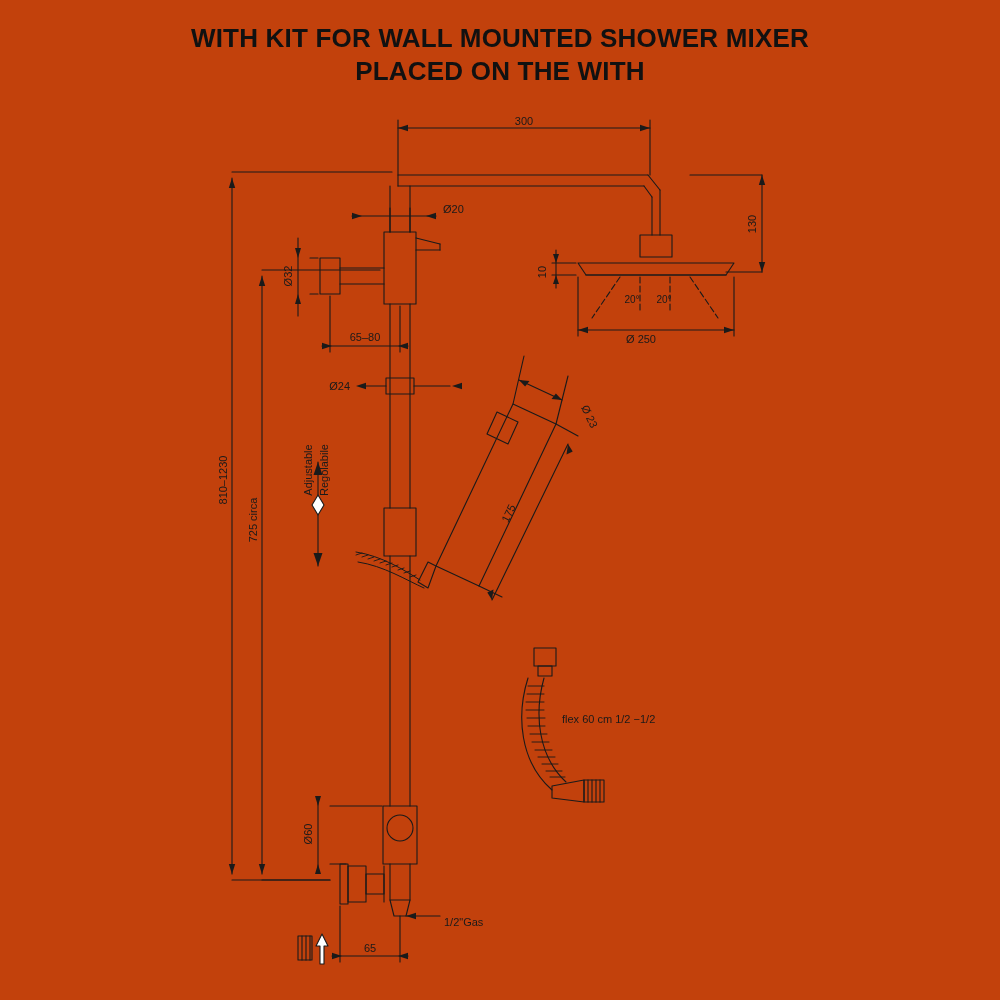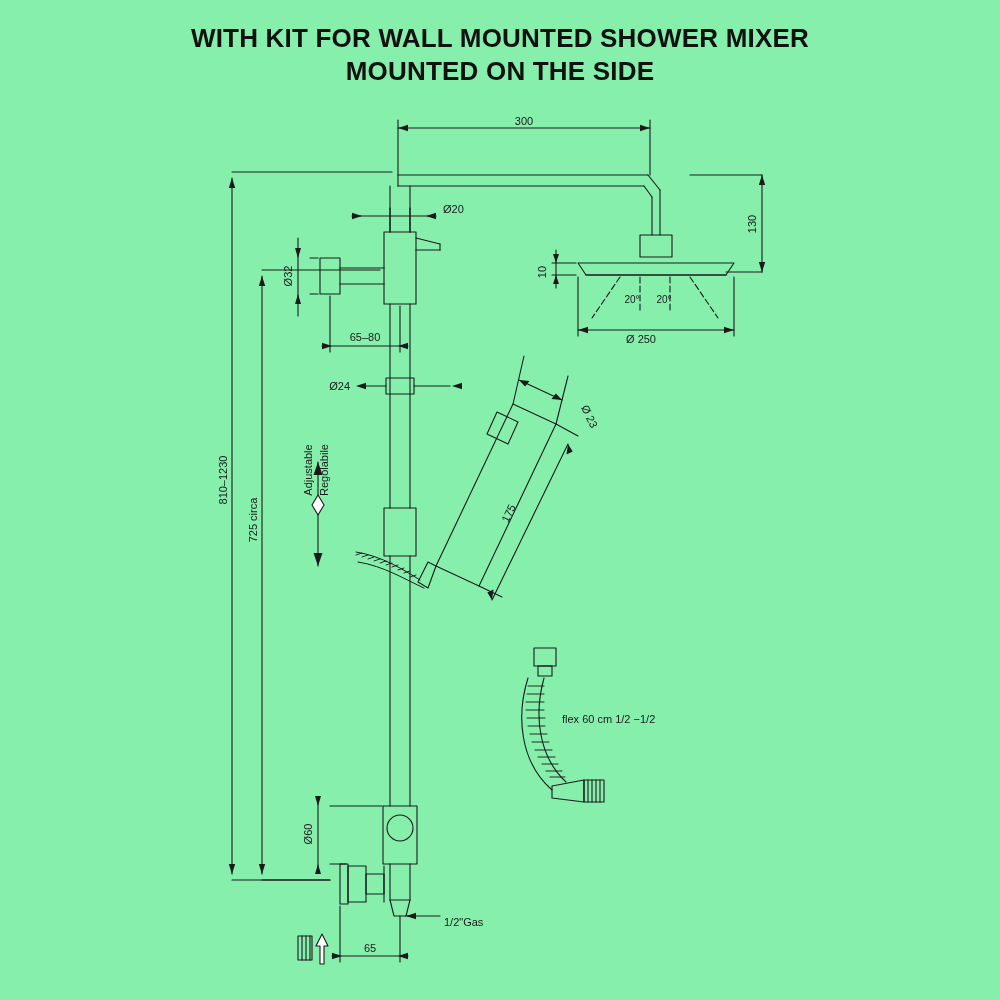--- a/index.html
+++ b/index.html
@@ -7,21 +7,21 @@
     padding: 0;
     background: #ffffff;
   }
   body {
     font-family: "Liberation Sans", sans-serif;
   }
   #page {
     position: relative;
     width: 1000px;
     height: 1000px;
-    background: #86efac;
+    background: #c2410c;
     overflow: hidden;
   }
   .title {
     position: absolute;
     left: 0;
     top: 22px;
     width: 1000px;
     text-align: center;
     font-size: 26px;
     font-weight: bold;
@@ -48,21 +48,21 @@
     fill: #1a1a1a;
   }
 </style>
 </head>
 <body>
 
 <div id="page">
 
   <div class="title">
     <span>WITH KIT FOR WALL MOUNTED SHOWER MIXER</span>
-    <span class="line2">MOUNTED ON THE SIDE</span>
+    <span class="line2">PLACED ON THE WITH</span>
   </div>
 
   <svg class="drawing" viewBox="0 0 1000 1000">
     <g fill="none" stroke="#1a1a1a" stroke-width="1.1" stroke-linecap="round" stroke-linejoin="round">
 
       <g>
         <line x1="398" y1="120" x2="398" y2="186"></line>
         <line x1="650" y1="120" x2="650" y2="175"></line>
         <line x1="398" y1="128" x2="650" y2="128"></line>
         <path d="M398 128 l10 -3.2 v6.4 z" fill="#1a1a1a" stroke="none"></path>

